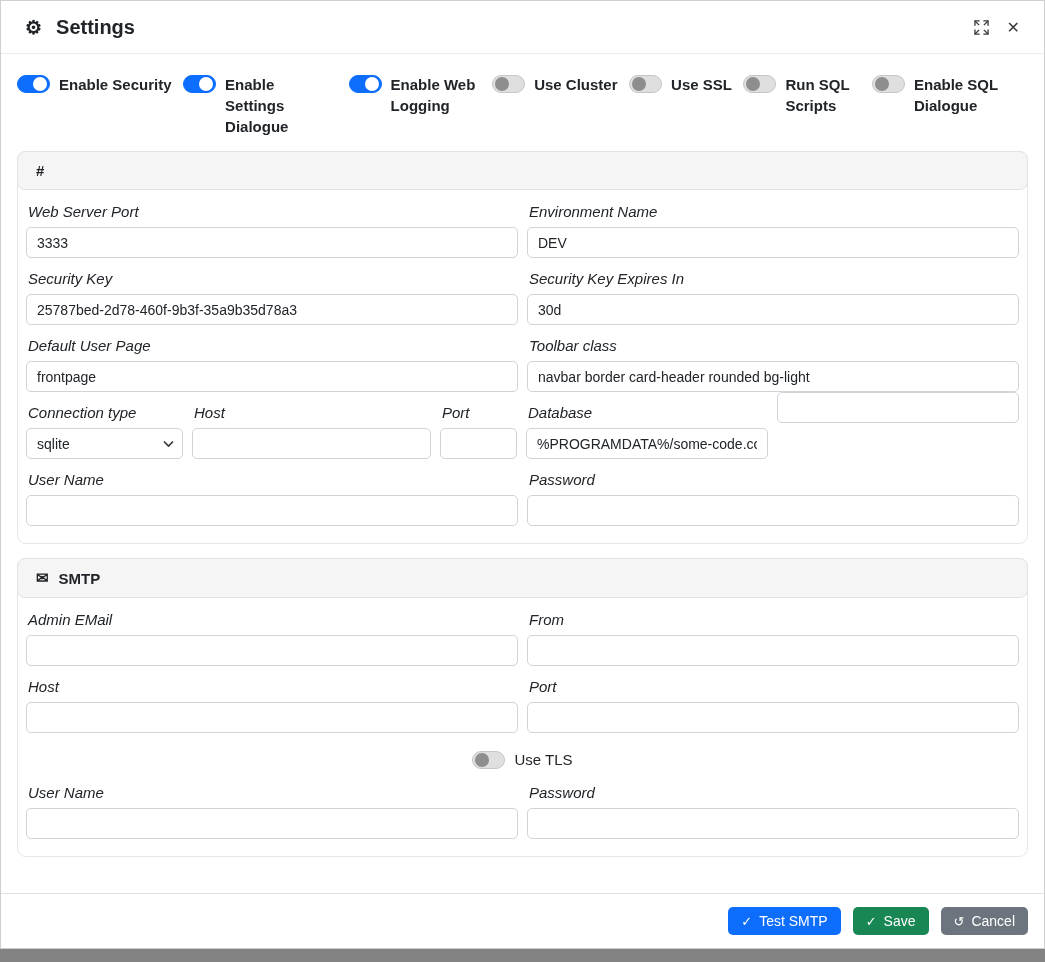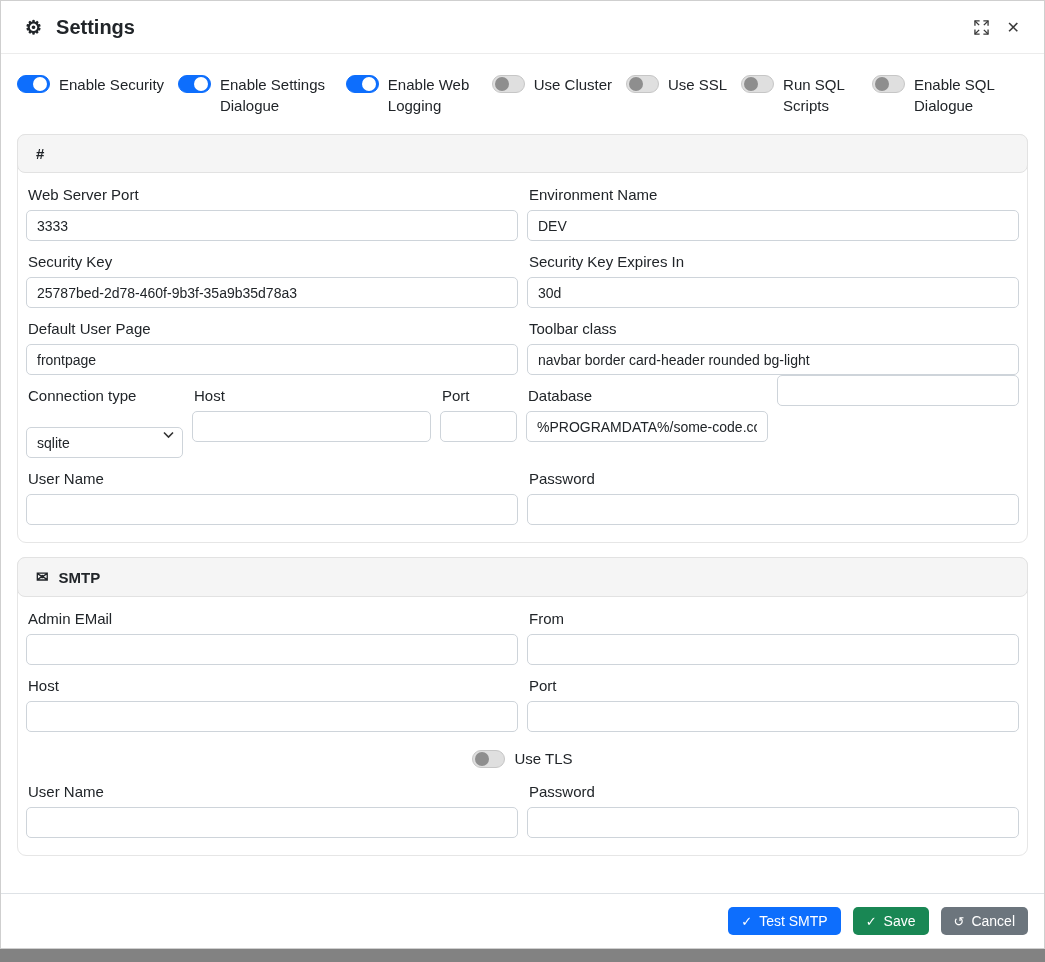--- a/index.html
+++ b/index.html
@@ -16,21 +16,21 @@
     display:flex; flex-direction:column;
   }
   
   .hdr { display:flex; justify-content:space-between; align-items:center;
          padding:15px 24px 14px 24px; border-bottom:1px solid #ececec; }
   .hdr-title { display:flex; gap:14px; align-items:center; font-size:20px; font-weight:700; }
   .gear { font-size:19px; line-height:1; }
   .hdr-actions { display:flex; gap:18px; align-items:center; color:#3a3a3a; }
   .hbtn { cursor:pointer; font-size:16px; line-height:1; display:inline-flex; align-items:center; }
   
-  .toggles { display:flex; justify-content:space-between; padding:20px 46px 4px 16px; }
+  .toggles { display:flex; justify-content:space-between; padding:20px 46px 4px 16px;font-weight:bold; }
   .toggle-item { display:flex; gap:9px; align-items:flex-start; min-height:46px; cursor:pointer; }
   .tlabel { font-size:15px; line-height:1.4; }
   .toggle-item:nth-child(1) .tlabel{max-width:118px}
   .toggle-item:nth-child(2) .tlabel{max-width:112px}
   .toggle-item:nth-child(3) .tlabel{max-width:90px}
   .toggle-item:nth-child(4) .tlabel{max-width:100px}
   .toggle-item:nth-child(5) .tlabel{max-width:84px}
   .toggle-item:nth-child(6) .tlabel{max-width:75px}
   .toggle-item:nth-child(7) .tlabel{max-width:84px}
   .switch { flex:0 0 auto; width:33px; height:18px; border-radius:10px;
@@ -41,28 +41,28 @@
   .switch.on::after { left:auto; right:2px; background:#fff; }
   
   .card { margin:10px 16px 0 16px; border:1px solid #e6e6e6; border-radius:9px; }
   .card + .card { margin-top:14px; }
   .card-header { background:#f5f5f5; border:1px solid #e2e2e2; border-radius:8px;
                  margin:-1px; padding:10px 18px; font-size:15px; font-weight:600;
                  display:flex; align-items:center; gap:10px; }
   .card-body { padding:2px 8px 17px 8px; }
   .grid2 { display:grid; grid-template-columns:1fr 1fr; column-gap:9px; }
   .grid5 { display:grid; grid-template-columns:157px 239px 77px 1fr 1fr; column-gap:9px; }
-  .field label { display:block; margin:12px 2px 7px 2px; font-size:15px; }
+  .field label { display:block; margin:12px 2px 7px 2px; font-size:15px;font-style:italic; }
   .field input, .field select {
     width:100%; height:31px; padding:5px 10px;
     border:1px solid #ced4da; border-radius:5px;
     font-size:14px; font-family:inherit; color:#212529; background:#fff;
   }
   .selwrap { position:relative; }
-  .selwrap select { appearance:none; -webkit-appearance:none; padding-right:44px;margin-top:16px; }
+  .selwrap select { appearance:none; -webkit-appearance:none; padding-right:44px; }
   .chev { position:absolute; right:9px; top:50%; transform:translateY(-50%); pointer-events:none; display:flex; }
   .tls-row { display:flex; gap:9px; align-items:center; margin:16px 2px 2px 2px; cursor:pointer;justify-content:center; }
   .tls-row .tlabel { font-size:15px; }
   
   .note { padding:20px 17px; font-size:15px; }
   .spacer { flex:1; }
   .btnbar { border-top:1px solid #dee2e6; padding:13px 16px; display:flex;
             justify-content:flex-end; gap:12px; }
   .btn { display:inline-flex; align-items:center; gap:7px; border:none; color:#fff;
          font-size:14px; padding:5px 13px; height:28px; border-radius:5px;

